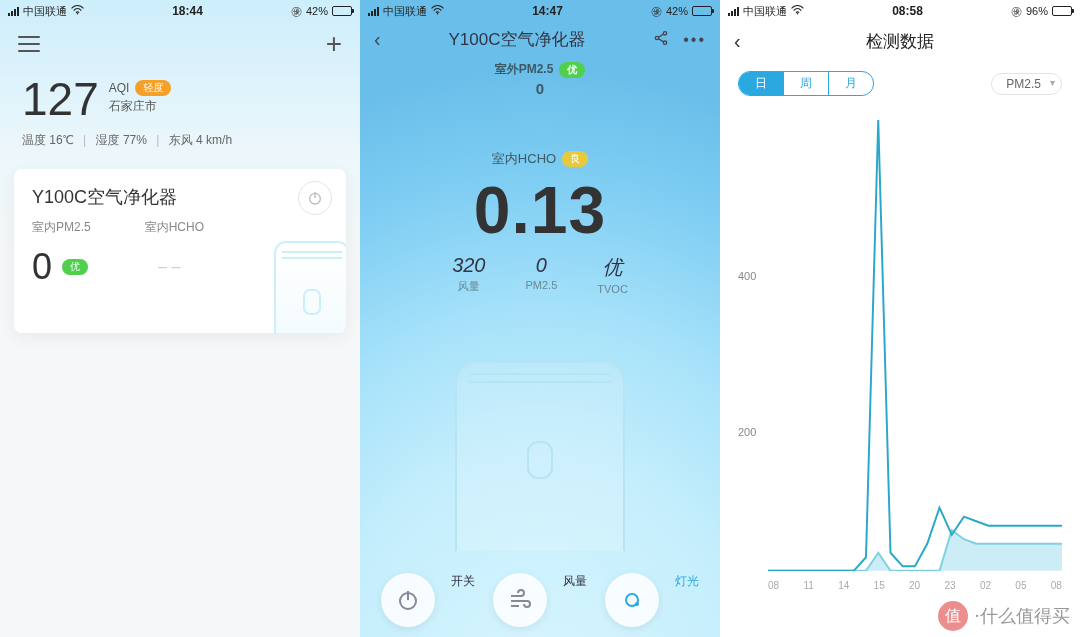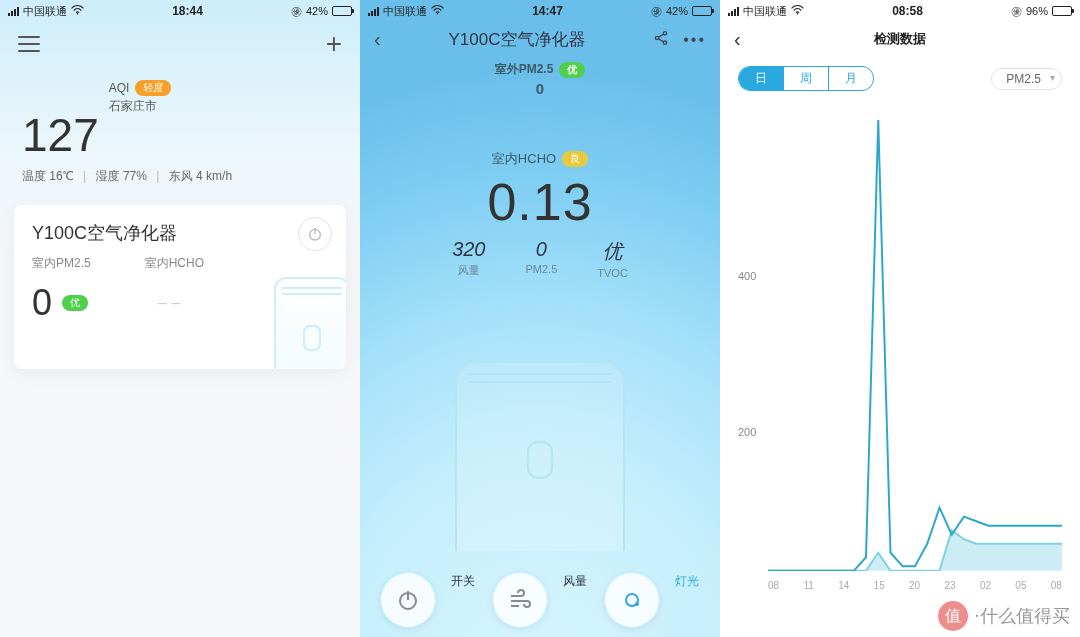--- a/index.html
+++ b/index.html
@@ -31,21 +31,21 @@
   .battery { width: 20px; height: 10px; border:1px solid #222; border-radius:2px; position:relative; }
   .battery::after { content:""; position:absolute; right:-3px; top:2px; width:2px; height:4px; background:#222; border-radius:0 1px 1px 0;}
   .battery .fill { height:100%; background:#222; }
 
   
   .p1-nav { display:flex; justify-content:space-between; align-items:center; padding: 10px 18px 4px; }
   .hamburger div { width:22px; height:2px; background:#555; margin:5px 0; border-radius:1px; }
   .plus { font-size: 28px; color:#555; font-weight:300; line-height:1; }
   .p1-aqi { padding: 14px 22px 6px; }
   .aqi-row { display:flex; align-items:flex-start; gap:10px; }
-  .aqi-num { font-size: 46px; font-weight:400; color:#333; line-height:1;margin-top:36px; }
+  .aqi-num { font-size: 46px; font-weight:400; color:#333; line-height:1; }
   .aqi-side { display:flex; flex-direction:column; gap:2px; padding-top:4px; }
   .aqi-side-row { display:flex; align-items:center; gap:6px; font-size:12px; color:#555; }
   .badge { font-size:10px; padding:1px 8px; border-radius:8px; color:#fff; }
   .badge-orange { background:#f5a028; }
   .badge-green  { background:#4fcf4b; }
   .badge-yellow { background:#e7c93e; }
   .p1-meta { font-size:12px; color:#666; padding:4px 22px 14px; }
   .p1-meta span.sep { margin:0 6px; color:#bbb; }
 
   .device-card {
@@ -83,21 +83,21 @@
   .nav-icons { display:flex; align-items:center; gap:14px; font-size:16px; color:#445; }
   .dots { letter-spacing:2px; }
   .chev { font-size:20px; }
 
   .p2-outdoor { text-align:center; margin-top:8px; font-size:12px; color:#3b5a66;font-weight:bold; }
   .p2-outdoor .row { display:inline-flex; align-items:center; gap:6px; }
   .p2-outdoor .val { font-size:15px; margin-top:2px; color:#3b5a66; }
 
   .p2-center { text-align:center; margin-top:52px; color:#334; }
   .p2-center .row { display:inline-flex; align-items:center; gap:6px; font-size:13px; color:#3b5a66; }
-  .p2-bignum { font-size:52px; font-weight:400; letter-spacing:1px; color:#333; margin-top:4px; }
+  .p2-bignum { font-size:66px; font-weight:700; letter-spacing:1px; color:#333; margin-top:4px; }
   .p2-stats { display:flex; justify-content:center; gap:40px; margin-top:6px; }
   .p2-stats .col { text-align:center; }
   .p2-stats .v { font-size:20px; color:#334;font-style:italic; }
   .p2-stats .l { font-size:11px; color:#6a8893; margin-top:2px; }
 
   .big-purifier {
     position:absolute; left:50%; transform:translateX(-50%);
     bottom:86px; width:170px; height:190px;
     border:2px solid #b7e4f3; border-bottom:none; border-radius:22px 22px 0 0;
     background: rgba(255,255,255,0.15);
@@ -121,21 +121,21 @@
     display:flex; align-items:center; justify-content:center;
     box-shadow: 0 2px 8px rgba(0,0,0,.08);
   }
   .ctrl .lbl { font-size:12px; color:#334; }
   .ctrl.active .lbl { color:#2aa8e0; }
   .ctrl.active .circle svg { stroke:#2aa8e0; }
 
   
   .p3-nav { display:flex; align-items:center; justify-content:center; position:relative; padding:10px 14px; }
   .p3-nav .back { position:absolute; left:14px; font-size:20px; color:#333; }
-  .p3-title { font-size:13px; color:#222; font-weight:700; }
+  .p3-title { font-size:17px; color:#222; font-weight:400; }
   .p3-filter { display:flex; align-items:center; justify-content:space-between; padding:8px 18px 4px; }
   .seg { display:flex; border:1px solid #2aa8e0; border-radius:12px; overflow:hidden; font-size:12px; }
   .seg div { padding:3px 16px; color:#2aa8e0; border-left:1px solid #2aa8e0; }
   .seg div:first-child { border-left:none; }
   .seg div.on { background:#2aa8e0; color:#fff; }
   .metric-dd {
     border:1px solid #e4e4e4; border-radius:14px; padding:3px 20px 3px 14px;
     font-size:12px; color:#666; position:relative;
   }
   .metric-dd::after { content:"▾"; position:absolute; right:6px; top:3px; color:#aaa; font-size:10px; }

